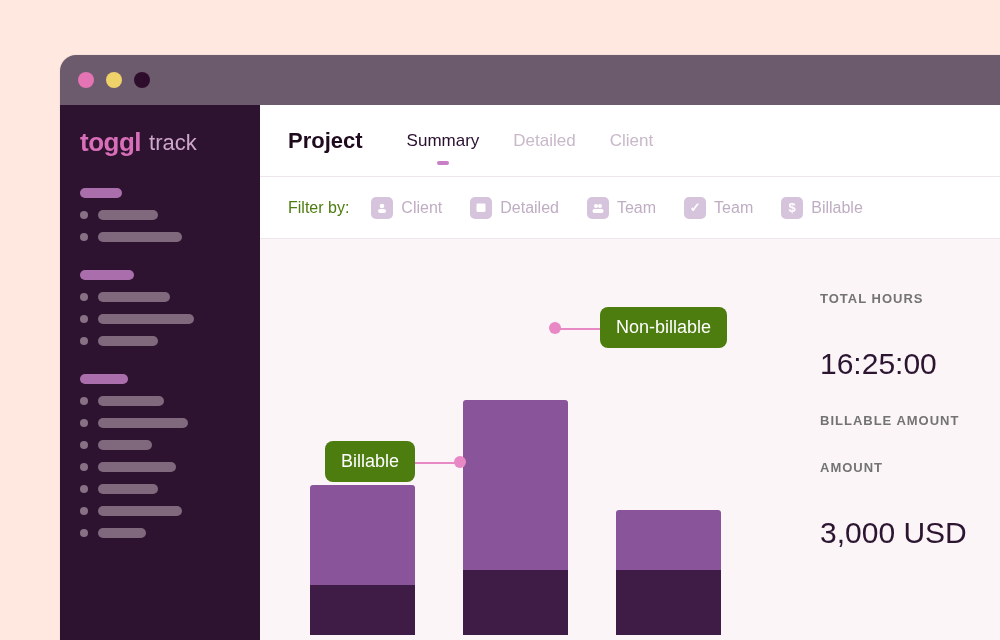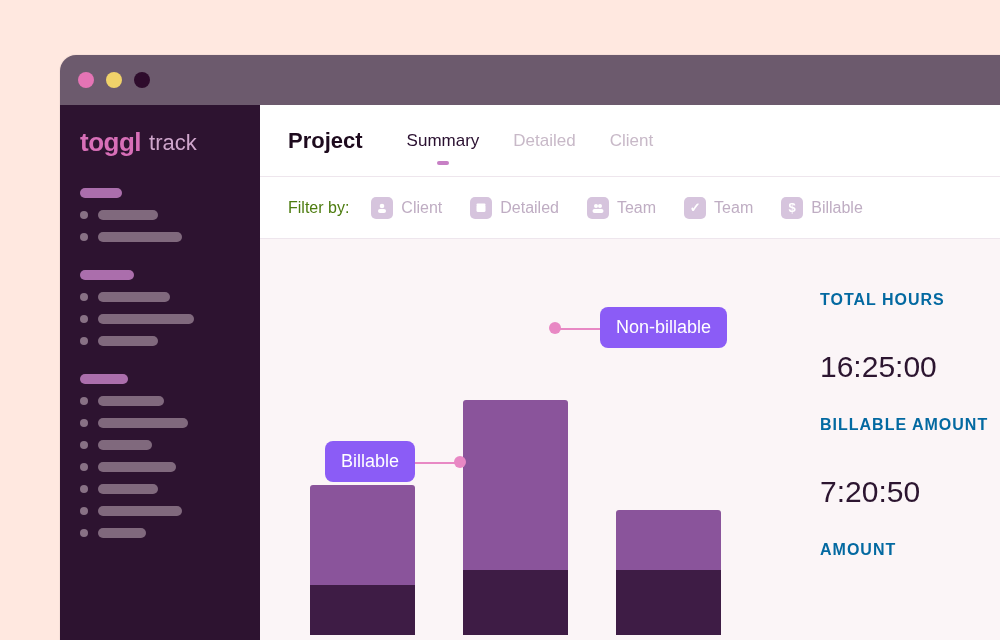--- a/index.html
+++ b/index.html
@@ -88,30 +88,30 @@
 
   .chart-zone { position: relative; width: 470px; }
   .bars { position:absolute; left:0; bottom: 60px; display:flex; gap: 48px; align-items:flex-end; }
   .barcol { width: 105px; display:flex; flex-direction:column; align-items:center; }
   .bar { width: 100%; display:flex; flex-direction:column; justify-content:flex-end; border-radius: 3px 3px 0 0; overflow:hidden; }
   .seg-top { background: #8a549b; }
   .seg-bot { background: #3e1c45; }
 
   .callout {
     position:absolute; display:flex; align-items:center;
-    background:#8b5cf6; color:#fff; font-size:18px; font-weight:500;
+    background:#4d7c0f; color:#fff; font-size:18px; font-weight:500;
     padding: 10px 16px; border-radius: 8px;
     white-space: nowrap;
   }
   .callout .stem { position:absolute; height:2px; background:#e888c4; }
   .callout .knob { position:absolute; width:12px; height:12px; border-radius:50%; background:#e888c4; }
 
   .stats { padding-top: 28px; }
   .stat { margin-bottom: 32px; }
-  .stat-label { font-size: 16px; letter-spacing: 1px; font-weight:700; color:#0369a1; margin-bottom: 8px; }
+  .stat-label { font-size: 13px; letter-spacing: 1px; font-weight:700; color:#737373; margin-bottom: 8px; }
   .stat-value { font-size: 30px; color:#2c1530; font-weight: 400; margin-top: 41px; }
 </style>
 </head>
 <body>
 
 <div class="window">
 
   <div class="titlebar">
     <div class="tl-dot pink"></div>
     <div class="tl-dot yellow"></div>
@@ -276,23 +276,23 @@
           </div>
         </div>
 
         <div class="stats">
           <div class="stat">
             <div class="stat-label">TOTAL HOURS</div>
             <div class="stat-value">16:25:00</div>
           </div>
           <div class="stat">
             <div class="stat-label">BILLABLE AMOUNT</div>
-            <div class="stat-value">7:20:50</div>
           </div>
           <div class="stat">
             <div class="stat-label">AMOUNT</div>
+            <div class="stat-value">3,000 USD</div>
           </div>
         </div>
 
       </div>
     </main>
   </div>
 </div>
 
 </body></html>

